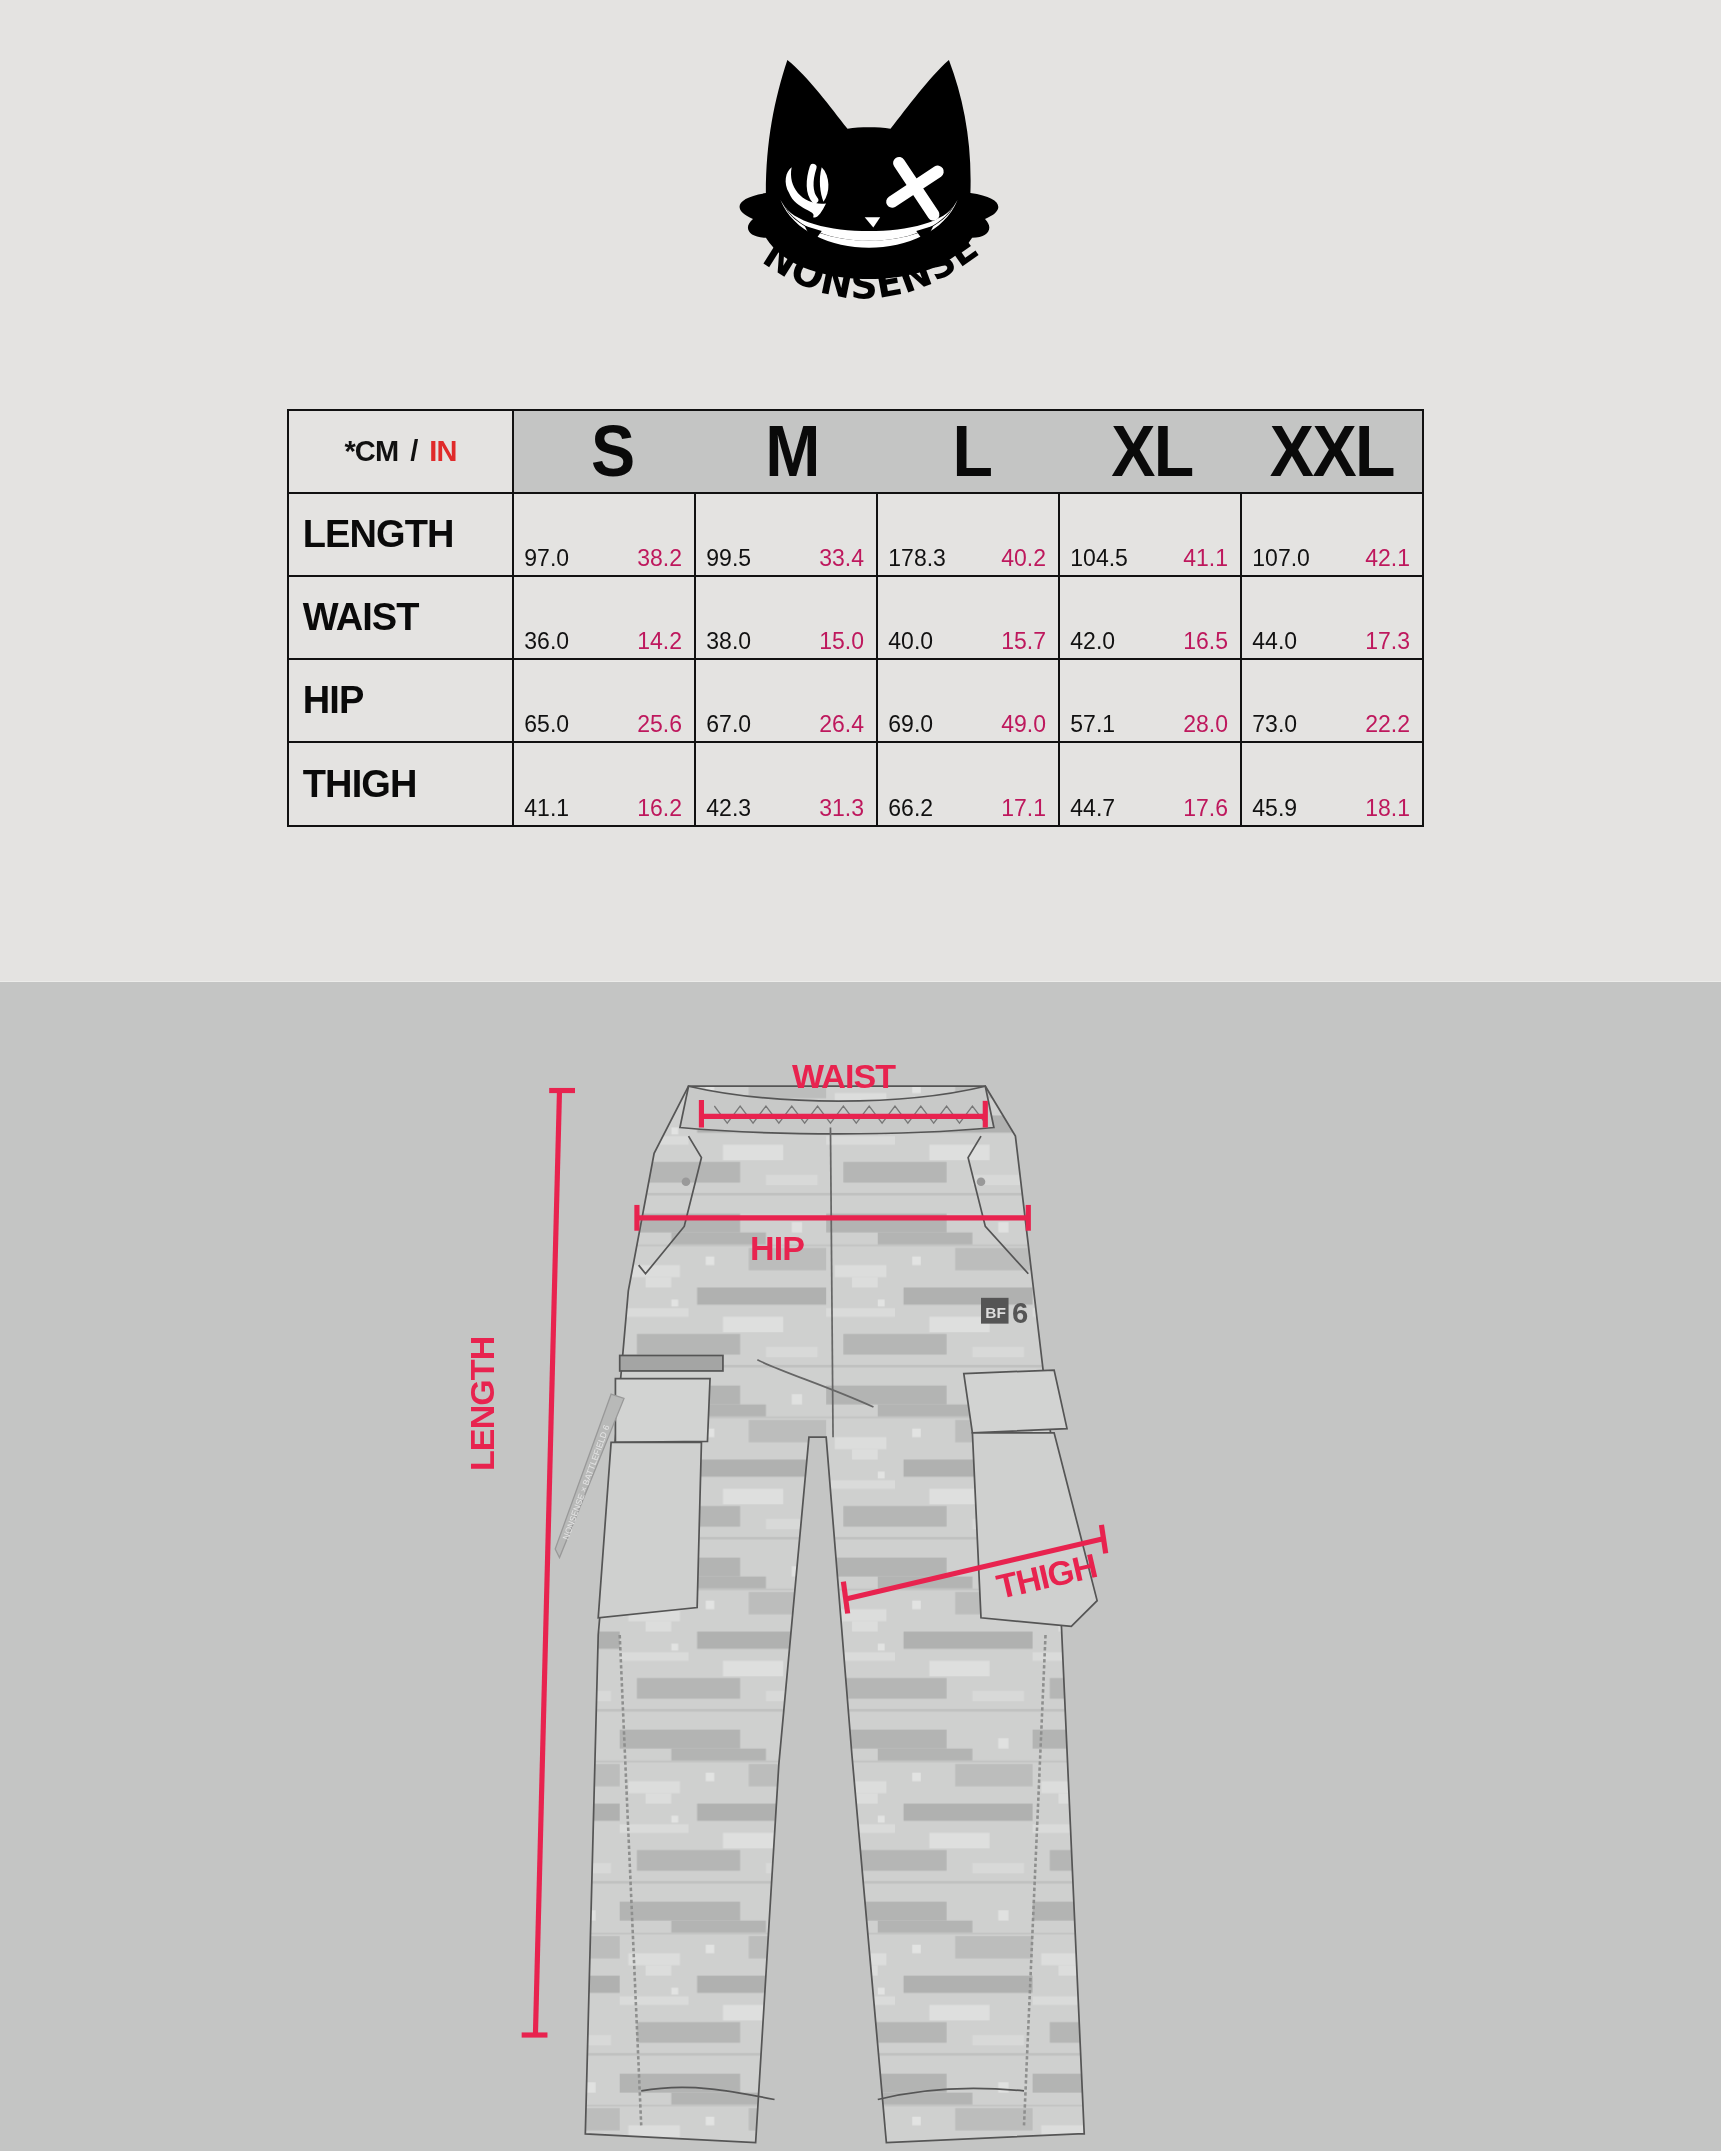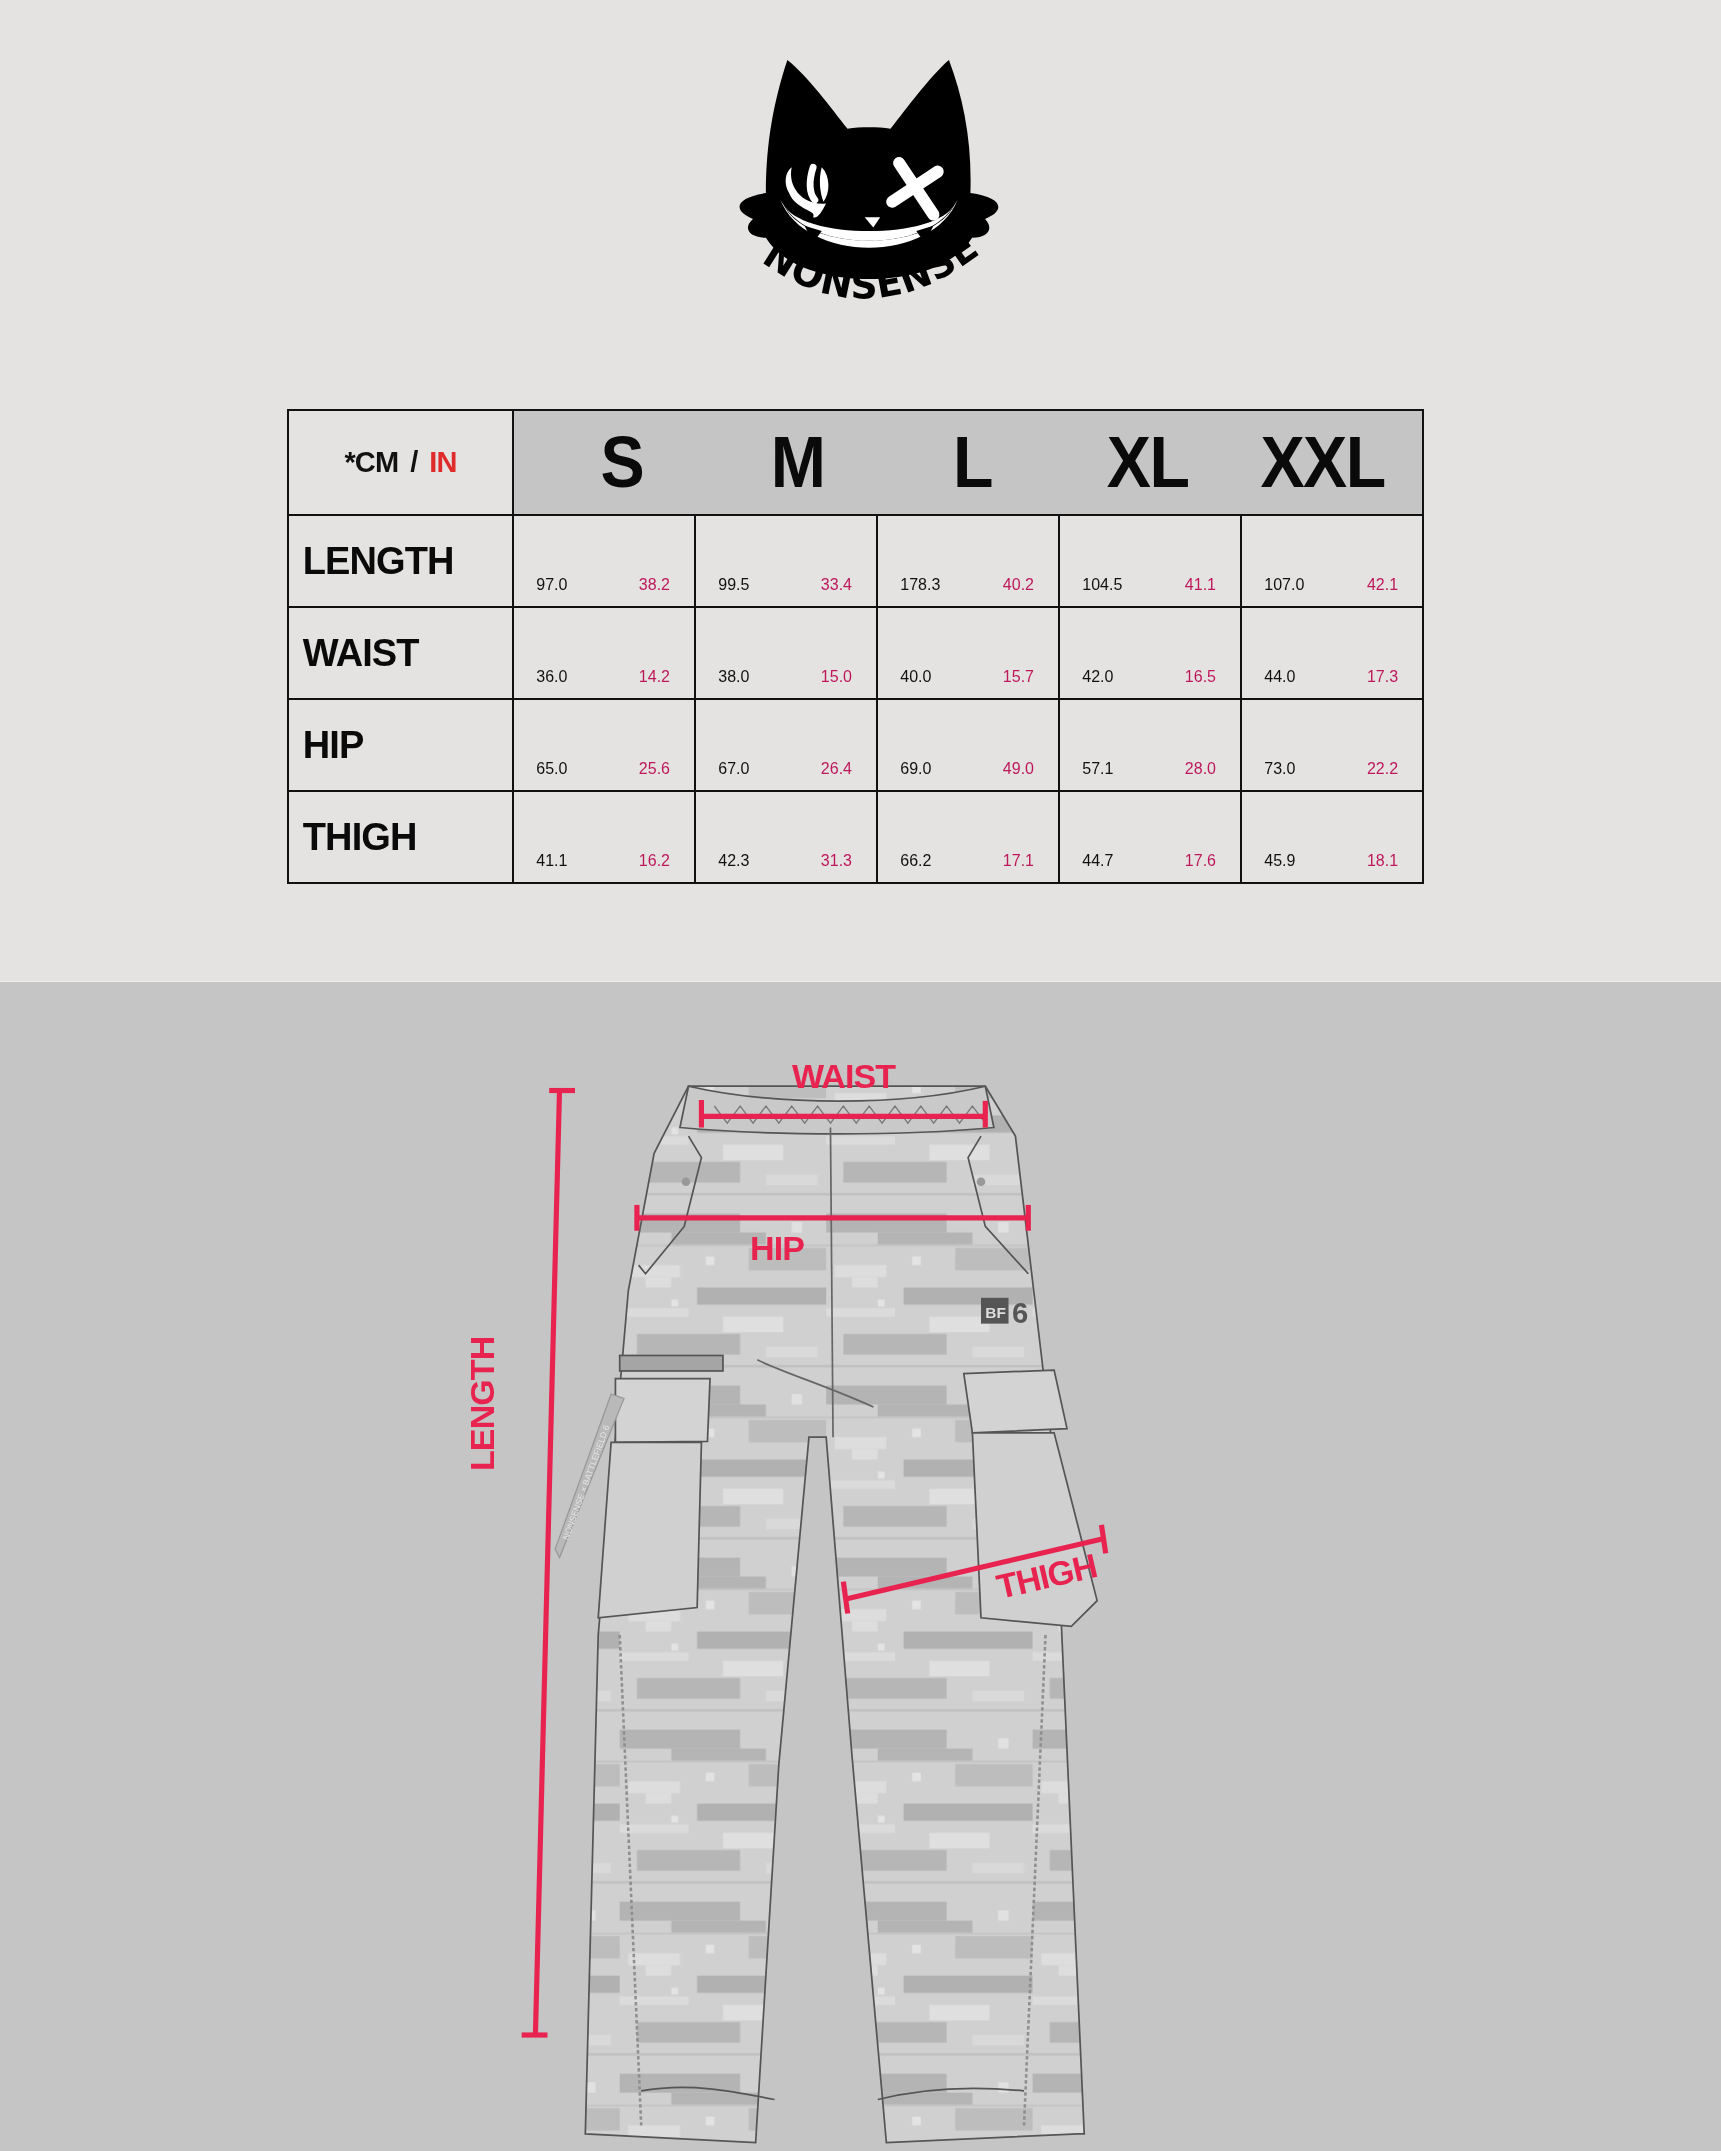--- a/index.html
+++ b/index.html
@@ -22,21 +22,21 @@
   }
   
   .size-table {
     position: absolute; left: 287px; top: 409px;
     width: 1137px; height: 417px;
     border-collapse: collapse;
     table-layout: fixed;
   }
   .size-table td, .size-table th {
     border: 2.6px solid #111;
-    padding: 12px;
+    padding: 0;
     background: #e4e3e1;
   }
   .size-table .hdr-row th.sizes-cell {
     background: #c4c5c4;
     border-left: 2.6px solid #111;
   }
   .unit-cell {
     font-weight: bold; font-size: 29px; color: #111;
     text-align: center; vertical-align: middle;
     font-stretch: condensed;
@@ -57,21 +57,21 @@
   .row-label {
     font-weight: bold; font-size: 38px; color: #0a0a0a;
     padding-left: 13.8px !important; text-align: left; vertical-align: middle;
     letter-spacing: -0.9px;
   }
   .val-cell {
     vertical-align: middle;
   }
   .val-wrap {
     display: flex; justify-content: space-between; align-items: center;
-    padding: 0 12px 0 10.3px; font-size: 16px; height: 100%; margin-top: 48px;
+    padding: 0 12px 0 10.3px; font-size: 23px; height: 100%; margin-top: 48px;
   }
   .val-cm { color: #111; }
   .val-in { color: #be185d; }
 
   .diagram {
     position: absolute; left: 0; top: 983px; width: 1722px; height: 1169px;
   }
   .ann-label {
     position: absolute; color: #e8234f; font-weight: bold; font-size: 34px;
     letter-spacing: -0.9px; white-space: nowrap;

